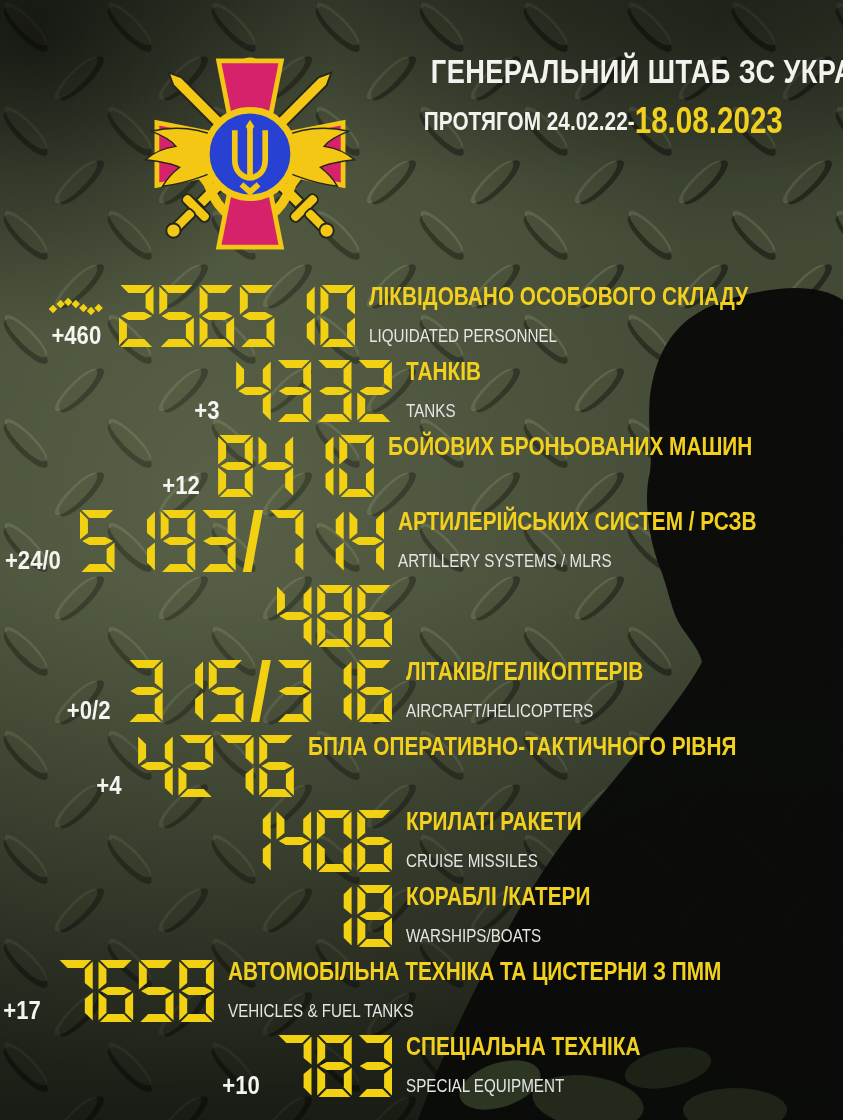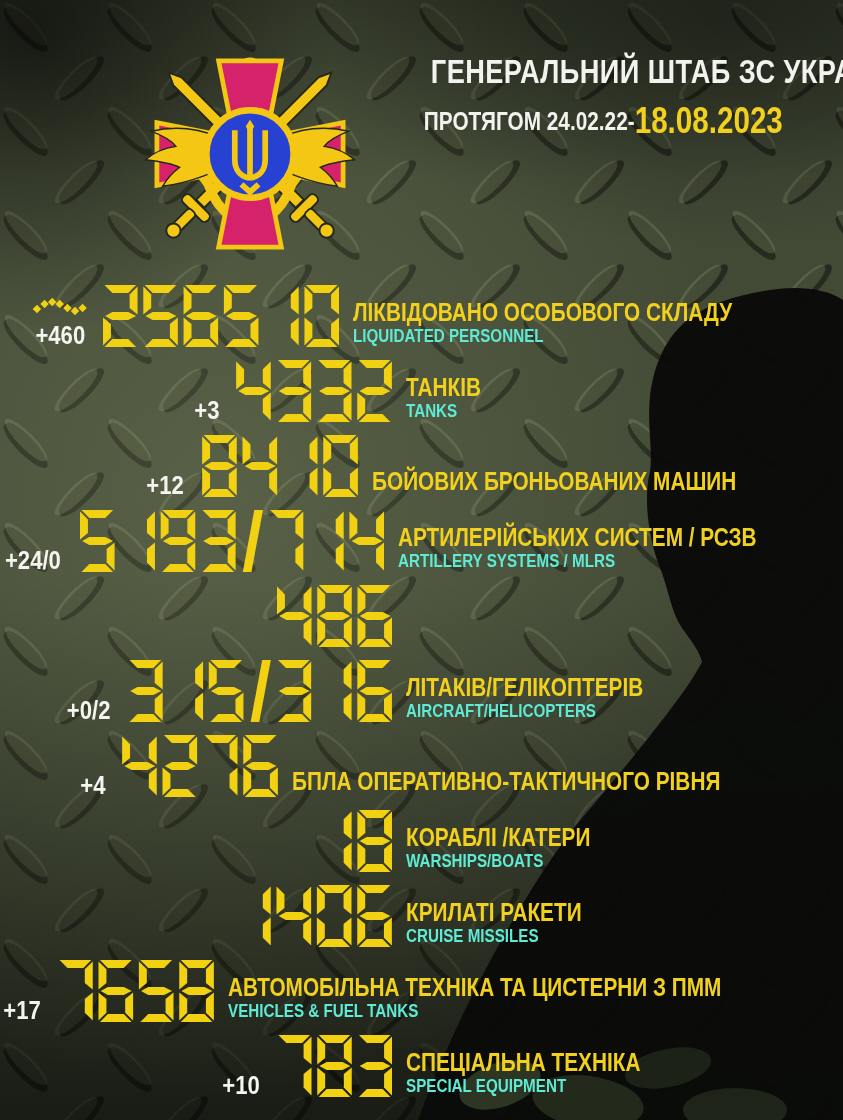--- a/index.html
+++ b/index.html
@@ -32,23 +32,23 @@
   .hq-tagline{font-size:20px;font-weight:700;letter-spacing:.5px;}
 
   
   .rows{position:absolute;left:0;top:276px;right:0;}
   .row{display:flex;align-items:flex-end;height:75px;}
   .num-col{width:392px;display:flex;align-items:flex-end;justify-content:flex-end;}
   .delta-stack{display:flex;flex-direction:column;align-items:center;margin-right:14px;margin-bottom:3px;text-align:center;}
   .delta{color:#f4f4f0;font-size:26px;font-weight:600;line-height:1;transform:scaleX(.85);transform-origin:center bottom;white-space:nowrap;}
   .approx{margin-bottom:6px;}
   .digits{display:block;margin-bottom:4px;}
-  .labels{display:flex;flex-direction:column;justify-content:flex-end;height:62px;margin-left:14px;margin-bottom:4px;padding:1px 16px 2px 0;}
+  .labels{display:flex;flex-direction:column;justify-content:space-between;height:62px;margin-left:14px;margin-bottom:4px;padding:1px 0 2px 0;}
   .label-uk{color:#f2d01e;font-size:26px;font-weight:700;line-height:1.05;}
-  .label-en{color:#5eead4;font-size:19px;font-weight:700;line-height:1;}
+  .label-en{color:#e5e5e5;font-size:19px;font-weight:400;line-height:1;}
 </style>
 </head>
 <body>
 
 <div class="stage">
 
   <svg class="layer" width="843" height="1120">
     <defs>
       <pattern id="dp" width="104" height="104" patternUnits="userSpaceOnUse">
         <g transform="translate(26,26) rotate(45)">
@@ -386,39 +386,20 @@
             <polygon points="170,86 214,86 203,75 181,75" fill="#f2d113"></polygon>
             <polygon points="216,45 216,84 205,73 205,54" fill="#f2d113"></polygon>
           </svg>
         </div>
         <div class="labels">
           <div class="label-uk"><span class="cond-l">БПЛА ОПЕРАТИВНО-ТАКТИЧНОГО РІВНЯ</span></div>
         </div>
       </div>
       <div class="row">
         <div class="num-col">
-          <svg viewBox="0 0 104 86" width="75" height="62" class="digits">
-            <polygon points="48,2 48,41 37,32 37,13" fill="#f2d113"></polygon>
-            <polygon points="48,45 48,84 37,73 37,54" fill="#f2d113"></polygon>
-            <polygon points="58,0 102,0 91,11 69,11" fill="#f2d113"></polygon>
-            <polygon points="104,2 104,41 93,32 93,13" fill="#f2d113"></polygon>
-            <polygon points="104,45 104,84 93,73 93,54" fill="#f2d113"></polygon>
-            <polygon points="58,86 102,86 91,75 69,75" fill="#f2d113"></polygon>
-            <polygon points="56,45 67,54 67,73 56,84" fill="#f2d113"></polygon>
-            <polygon points="56,2 67,13 67,32 56,41" fill="#f2d113"></polygon>
-            <polygon points="59,43 69,37.5 91,37.5 102,43 91,48.5 69,48.5" fill="#f2d113"></polygon>
-          </svg>
-        </div>
-        <div class="labels">
-          <div class="label-uk"><span class="cond-l">КОРАБЛІ /КАТЕРИ</span></div>
-          <div class="label-en"><span class="cond-l">WARSHIPS/BOATS</span></div>
-        </div>
-      </div>
-      <div class="row">
-        <div class="num-col">
           <svg viewBox="0 0 216 86" width="156" height="62" class="digits">
             <polygon points="48,2 48,41 37,32 37,13" fill="#f2d113"></polygon>
             <polygon points="48,45 48,84 37,73 37,54" fill="#f2d113"></polygon>
             <polygon points="56,2 67,13 67,32 56,41" fill="#f2d113"></polygon>
             <polygon points="59,43 69,37.5 91,37.5 102,43 91,48.5 69,48.5" fill="#f2d113"></polygon>
             <polygon points="104,2 104,41 93,32 93,13" fill="#f2d113"></polygon>
             <polygon points="104,45 104,84 93,73 93,54" fill="#f2d113"></polygon>
             <polygon points="114,0 158,0 147,11 125,11" fill="#f2d113"></polygon>
             <polygon points="160,2 160,41 149,32 149,13" fill="#f2d113"></polygon>
             <polygon points="160,45 160,84 149,73 149,54" fill="#f2d113"></polygon>
@@ -433,20 +414,39 @@
             <polygon points="216,45 216,84 205,73 205,54" fill="#f2d113"></polygon>
           </svg>
         </div>
         <div class="labels">
           <div class="label-uk"><span class="cond-l">КРИЛАТІ РАКЕТИ</span></div>
           <div class="label-en"><span class="cond-l">CRUISE MISSILES</span></div>
         </div>
       </div>
       <div class="row">
         <div class="num-col">
+          <svg viewBox="0 0 104 86" width="75" height="62" class="digits">
+            <polygon points="48,2 48,41 37,32 37,13" fill="#f2d113"></polygon>
+            <polygon points="48,45 48,84 37,73 37,54" fill="#f2d113"></polygon>
+            <polygon points="58,0 102,0 91,11 69,11" fill="#f2d113"></polygon>
+            <polygon points="104,2 104,41 93,32 93,13" fill="#f2d113"></polygon>
+            <polygon points="104,45 104,84 93,73 93,54" fill="#f2d113"></polygon>
+            <polygon points="58,86 102,86 91,75 69,75" fill="#f2d113"></polygon>
+            <polygon points="56,45 67,54 67,73 56,84" fill="#f2d113"></polygon>
+            <polygon points="56,2 67,13 67,32 56,41" fill="#f2d113"></polygon>
+            <polygon points="59,43 69,37.5 91,37.5 102,43 91,48.5 69,48.5" fill="#f2d113"></polygon>
+          </svg>
+        </div>
+        <div class="labels">
+          <div class="label-uk"><span class="cond-l">КОРАБЛІ /КАТЕРИ</span></div>
+          <div class="label-en"><span class="cond-l">WARSHIPS/BOATS</span></div>
+        </div>
+      </div>
+      <div class="row">
+        <div class="num-col">
           <div class="delta-stack">
             <div class="delta">+17</div>
           </div>
           <svg viewBox="0 0 216 86" width="156" height="62" class="digits">
             <polygon points="2,0 46,0 35,11 13,11" fill="#f2d113"></polygon>
             <polygon points="48,2 48,41 37,32 37,13" fill="#f2d113"></polygon>
             <polygon points="48,45 48,84 37,73 37,54" fill="#f2d113"></polygon>
             <polygon points="58,0 102,0 91,11 69,11" fill="#f2d113"></polygon>
             <polygon points="56,2 67,13 67,32 56,41" fill="#f2d113"></polygon>
             <polygon points="59,43 69,37.5 91,37.5 102,43 91,48.5 69,48.5" fill="#f2d113"></polygon>

